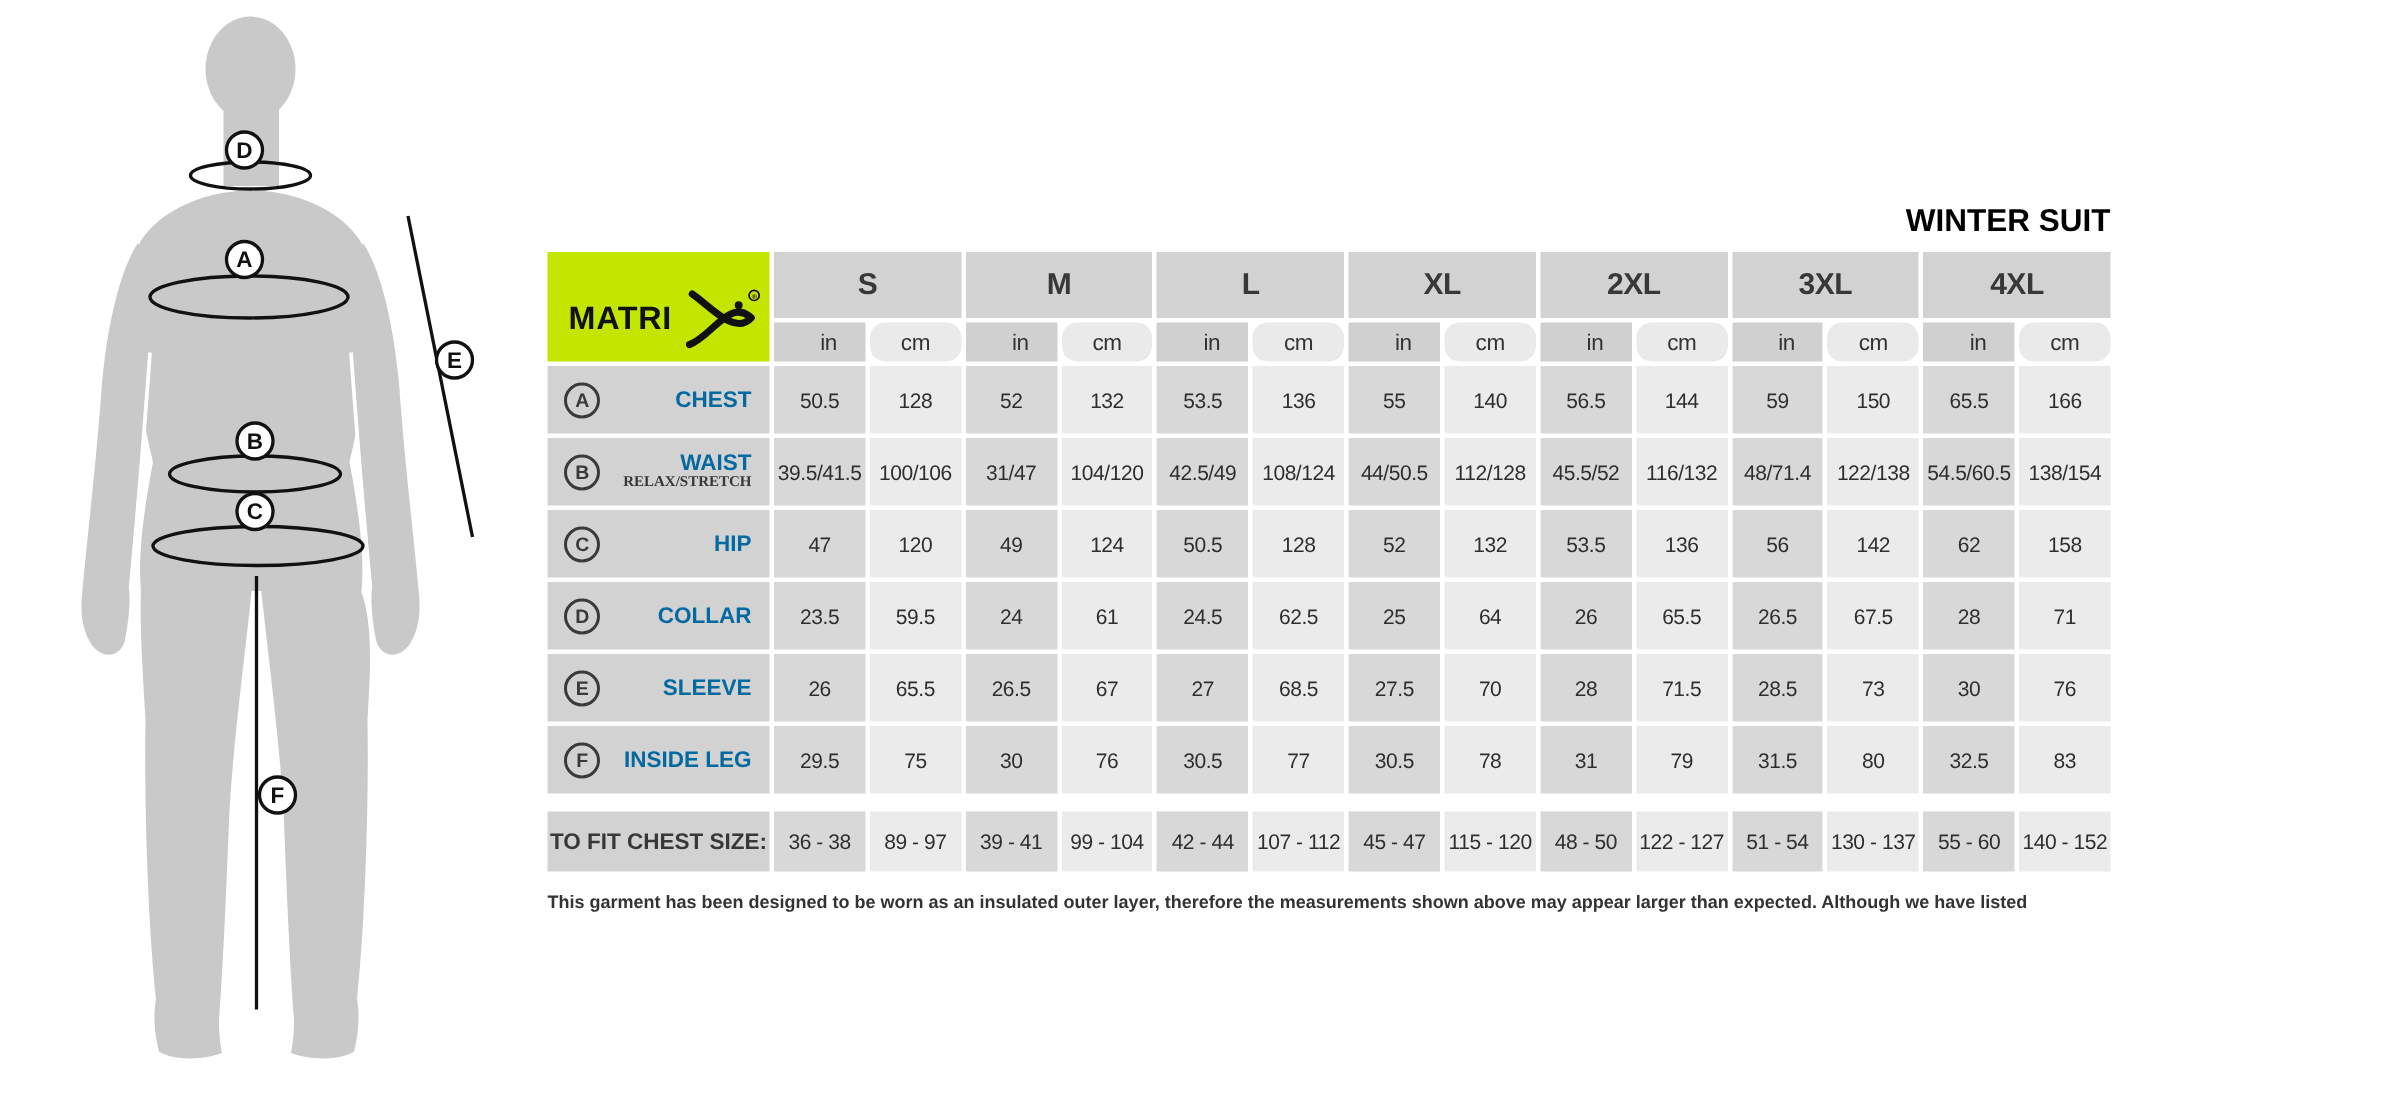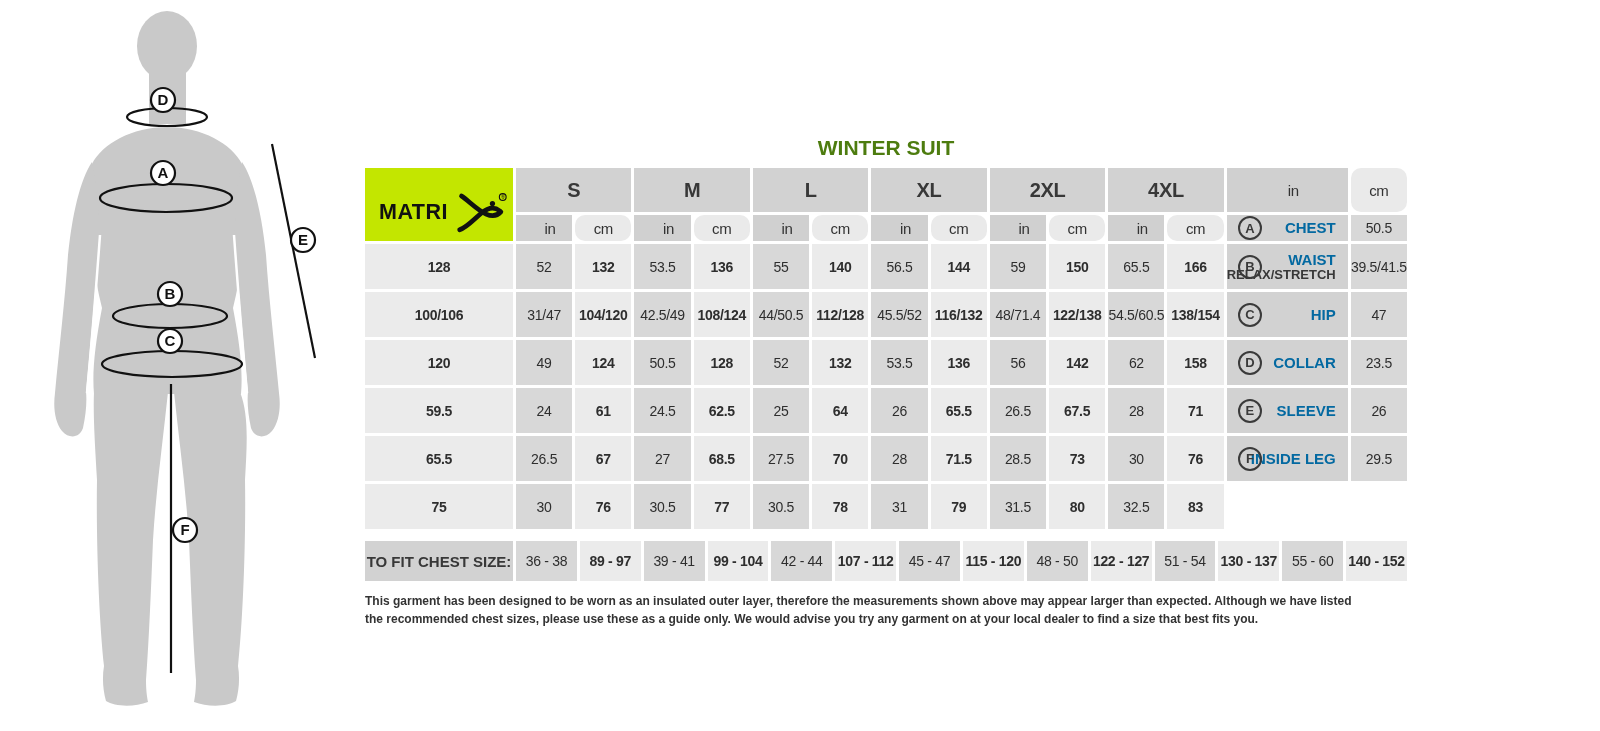--- a/index.html
+++ b/index.html
@@ -8,48 +8,48 @@
 
   
   #figure { position:absolute; left:0; top:0; }
   .sil { fill:var(--silhouette,#c9c9c9); }
   .measure { stroke:#111; stroke-width:2.2; fill:none; }
   .gapline { stroke:#fff; stroke-width:2.5; fill:none; }
   .marker-circle { fill:#fff; stroke:#111; stroke-width:2.2; }
   .marker-letter { font-family:"Liberation Sans",sans-serif; font-weight:bold; font-size:15px; fill:#111; }
 
   
-  #title { position:absolute; left:365px; top:136px; width:1042px; text-align:center;
-           font-size:21px; font-weight:bold; color:#4d7c0f; }
+  #title { position:absolute; left:365px; top:136px; width:1042px; text-align:right;
+           font-size:21px; font-weight:bold; color:#000000; }
 
   
   #size-grid { position:absolute; left:365px; top:168px; width:1042px;
                display:grid; grid-template-columns:148px repeat(14,1fr);
                grid-template-rows:44px 26px repeat(6,45px); gap:3px; }
   #fit-grid  { position:absolute; left:365px; top:541px; width:1042px;
                display:grid; grid-template-columns:148px repeat(14,1fr);
                grid-template-rows:40px; gap:3px; }
   .cell { display:flex; align-items:center; justify-content:center;
           font-size:14px; color:#2e2e2e; white-space:nowrap; letter-spacing:-0.3px; }
   .span2 { grid-column:span 2; }
   .logo-cell { grid-row:1/3; grid-column:1; background:var(--logo-bg,#c3e600);
                display:flex; align-items:flex-end; justify-content:center; }
   .size-cell { background:var(--header-cell,#d2d2d2); font-weight:bold; font-size:20px; color:#383838; }
   .unit-in { background:#d0d0d0; font-size:15px; color:#333;padding-left:12px; }
   .unit-cm { background:#eaeaea; font-size:15px; color:#333;border-radius:10px; }
   .in { background:var(--in-cell,#d8d8d8); }
-  .cm { background:var(--cm-cell,#ebebeb);font-weight:bold; }
+  .cm { background:var(--cm-cell,#ebebeb); }
   .row-label { background:var(--header-cell,#d2d2d2); justify-content:flex-end; padding-right:12px; position:relative; }
   .letter-badge { position:absolute; left:11px; top:50%; transform:translateY(-50%);
                   width:24px; height:24px; border:2.2px solid #3a3a3a; border-radius:50%;
                   display:flex; align-items:center; justify-content:center;
                   font-weight:bold; font-size:13px; color:#3a3a3a; background:transparent; }
   .lbl-wrap { display:flex; flex-direction:column; align-items:flex-end; line-height:1.05; }
   .lbl { font-weight:bold; font-size:15px; color:#0369a1; letter-spacing:0; }
-  .sublbl { font-weight:bold; font-size:13px; color:#383838; letter-spacing:0; }
+  .sublbl { font-weight:bold; font-size:10px; color:#383838; letter-spacing:0;font-family:Liberation Serif, serif; }
   .fit-label { background:var(--header-cell,#d2d2d2); font-weight:bold; font-size:15px; color:#383838; letter-spacing:0; }
 
   
   #footer { position:absolute; left:365px; top:592px; width:1042px;
             font-size:12px; font-weight:bold; color:#333; line-height:1.5; }
 </style>
 </head>
 <body>
 
 <div id="stage">
@@ -128,20 +128,21 @@
         <circle cx="142" cy="17" r="3.6" fill="none" stroke="#111" stroke-width="1.2"></circle>
         <text x="142" y="19.2" text-anchor="middle" font-size="5" font-weight="bold" fill="#111">®</text>
       </svg>
     </div>
 
   <div class="cell size-cell span2">S</div>
       <div class="cell size-cell span2">M</div>
       <div class="cell size-cell span2">L</div>
       <div class="cell size-cell span2">XL</div>
       <div class="cell size-cell span2">2XL</div>
+      <div class="cell size-cell span2">3XL</div>
       <div class="cell size-cell span2">4XL</div>
       <div class="cell unit-in">in</div>
       <div class="cell unit-cm">cm</div>
       <div class="cell unit-in">in</div>
       <div class="cell unit-cm">cm</div>
       <div class="cell unit-in">in</div>
       <div class="cell unit-cm">cm</div>
       <div class="cell unit-in">in</div>
       <div class="cell unit-cm">cm</div>
       <div class="cell unit-in">in</div>
@@ -287,16 +288,15 @@
       <div class="cell in">48 - 50</div>
       <div class="cell cm">122 - 127</div>
       <div class="cell in">51 - 54</div>
       <div class="cell cm">130 - 137</div>
       <div class="cell in">55 - 60</div>
       <div class="cell cm">140 - 152</div>
     </div>
 
   <div id="footer">
     <div>This garment has been designed to be worn as an insulated outer layer, therefore the measurements shown above may appear larger than expected. Although we have listed</div>
-    <div>the recommended chest sizes, please use these as a guide only. We would advise you try any garment on at your local dealer to find a size that best fits you.</div>
   </div>
 
 </div>
 
 </body></html>

